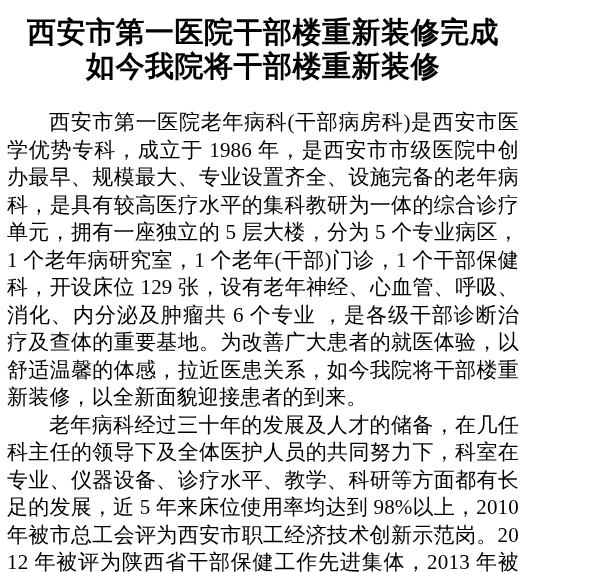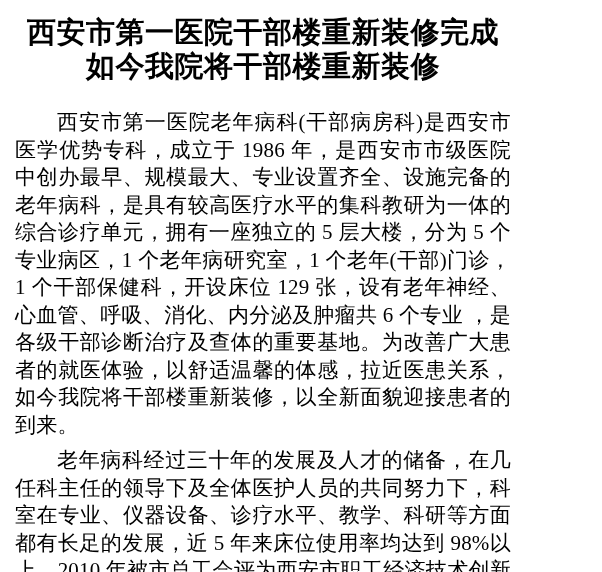--- a/index.html
+++ b/index.html
@@ -25,21 +25,21 @@
     letter-spacing: 0.5px;
   }
   .title-line {
     display: block;
     white-space: nowrap;
   }
   .doc-body {
     margin: 26px 7px 0 7px;
   }
   .doc-paragraph {
-    margin: 8px;
+    margin: 0;
     padding: 0;
     font-size: 21px;
     line-height: 27.5px;
     text-align: justify;
     text-justify: inter-ideograph;
     text-indent: 2em;
     letter-spacing: 0.2px;
     word-break: break-all;
   }
 </style>

